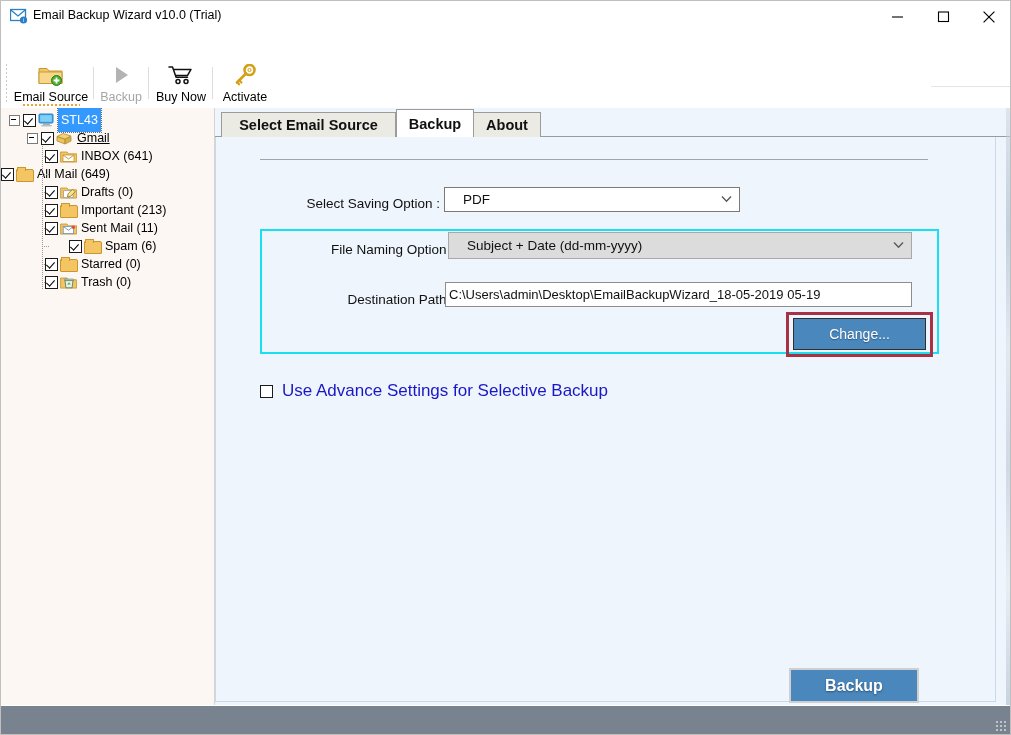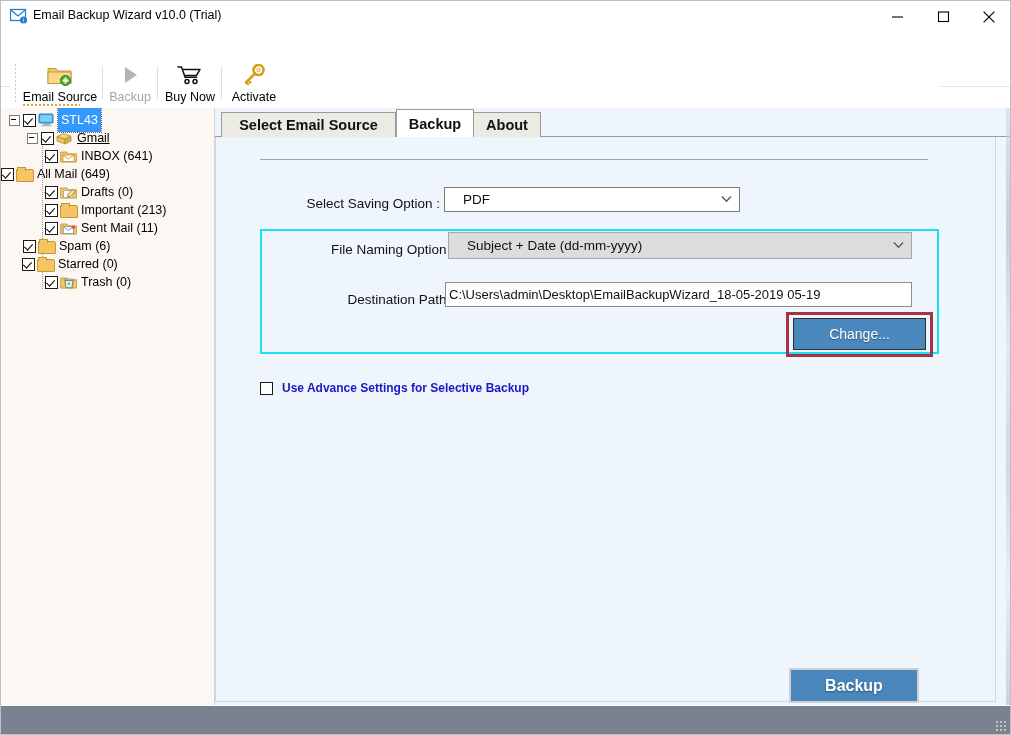--- a/index.html
+++ b/index.html
@@ -19,21 +19,21 @@
   .wbtn{width:46px;height:31px;display:flex;align-items:center;justify-content:center;background:#ffffff;}
   .wbtn svg{display:block;}
 
   
   .menubar{position:absolute;left:0;top:31px;width:1011px;height:25px;background:#ffffff;border-bottom:1px solid #e4e4e4;margin-top:29px;}
   .menuitem{position:absolute;top:4px;font-size:12.5px;color:#000;padding:1px 6px;}
   .menu-file{left:13px;}
   .menu-help{left:48px;}
 
   
-  .toolbar{position:absolute;left:9px;top:56px;width:930px;height:51px;background:#ffffff;border-bottom:1px solid #d8d8d8;}
+  .toolbar{position:absolute;left:0;top:56px;width:930px;height:51px;background:#ffffff;border-bottom:1px solid #d8d8d8;}
   .grip{position:absolute;left:4px;top:6px;width:3px;height:40px;
         background-image:radial-gradient(#c8c8c8 40%, transparent 41%);
         background-size:3px 4px;}
   .tbtn{position:absolute;top:2px;height:48px;display:flex;flex-direction:column;align-items:center;justify-content:flex-start;}
   .tbtn .ic{height:27px;display:flex;align-items:center;justify-content:center;margin-top:2px;}
   .tbtn .lb{font-size:12.5px;color:#000;margin-top:2px;white-space:nowrap;}
   .tbtn.disabled .lb{color:#a6a6a6;}
   .tb-sep{position:absolute;top:10px;width:1px;height:32px;background:#dddddd;}
   .tb-email{left:11px;width:78px;}
   .tb-backup{left:96px;width:48px;}
@@ -92,21 +92,21 @@
     font-size:13px;color:#111;overflow:hidden;white-space:nowrap;}
 
   .cyanbox{position:absolute;left:44px;top:92px;width:679px;height:125px;border:2px solid #19e0f0;box-sizing:border-box;}
   .redbox{position:absolute;left:570px;top:175px;width:147px;height:45px;border:3px solid #a83244;box-sizing:border-box;}
   .changebtn{position:absolute;left:577px;top:181px;width:133px;height:32px;box-sizing:border-box;
       background:#4a87bd;border:1px solid #2f2f2f;color:#fff;font-size:14px;
       display:flex;align-items:center;justify-content:center;text-shadow:0 1px 1px rgba(0,0,0,.35);}
 
   .advrow{position:absolute;left:44px;top:244px;display:flex;align-items:center;}
   .advcb{width:13px;height:13px;border:1px solid #1a1a1a;background:#fff;box-sizing:border-box;}
-  .advlbl{margin-left:9px;font-size:12px;font-weight:bold;color:#1a17c7;white-space:nowrap;}
+  .advlbl{margin-left:9px;font-size:17px;font-weight:normal;color:#1a17c7;white-space:nowrap;}
 
   .backupbtn{position:absolute;left:573px;top:531px;width:130px;height:35px;box-sizing:border-box;
      background:#4a87bd;border:2px solid #cfcfcf;color:#fff;font-size:16px;font-weight:bold;
      display:flex;align-items:center;justify-content:center;text-shadow:0 1px 2px rgba(0,0,0,.4);}
 
   
   .statusbar{position:absolute;left:0;top:705px;width:1011px;height:29px;background:#78838f;}
   .resize{position:absolute;right:5px;bottom:3px;width:12px;height:12px;
      background-image:radial-gradient(#c9cfd5 38%,transparent 39%);background-size:4px 4px;opacity:.85;}
   .edge-artifact{position:absolute;right:0;top:107px;width:4px;height:597px;
@@ -288,30 +288,30 @@
           <svg width="17" height="14" viewBox="0 0 17 14">
             <path d="M.6 3 h6.4 l1.4 1.8 h8.2 v8.3 h-16z" fill="#f3c565" stroke="#c09329" stroke-width=".8"></path>
             <rect x="3.2" y="5.4" width="10.4" height="7.2" fill="#fff" stroke="#6f8fb5" stroke-width=".8"></rect>
             <path d="M3.2 5.4 l5.2 3.8 l5.2-3.8" fill="none" stroke="#6f8fb5" stroke-width=".9"></path>
             <circle cx="13.4" cy="6.2" r="1.7" fill="#e04b4b"></circle>
           </svg>
         </span>
         <span class="lbl">Sent Mail (11)</span>
       </div>
 
-      <div class="node" style="padding-left:22px;">
+      <div class="node" style="padding-left:68px;">
         <span class="hdots" style="left:41px;top:9px;width:7px;"></span>
         <span class="cb"></span>
         <span class="ico">
             <span class="fold"></span>
           </span>
         <span class="lbl">Spam (6)</span>
       </div>
 
-      <div class="node" style="padding-left:21px;">
+      <div class="node" style="padding-left:44px;">
         <span class="hdots" style="left:41px;top:9px;width:7px;"></span>
         <span class="cb"></span>
         <span class="ico">
             <span class="fold"></span>
           </span>
         <span class="lbl">Starred (0)</span>
       </div>
 
       <div class="node" style="padding-left:44px;">
         <span class="hdots" style="left:41px;top:9px;width:7px;"></span>

